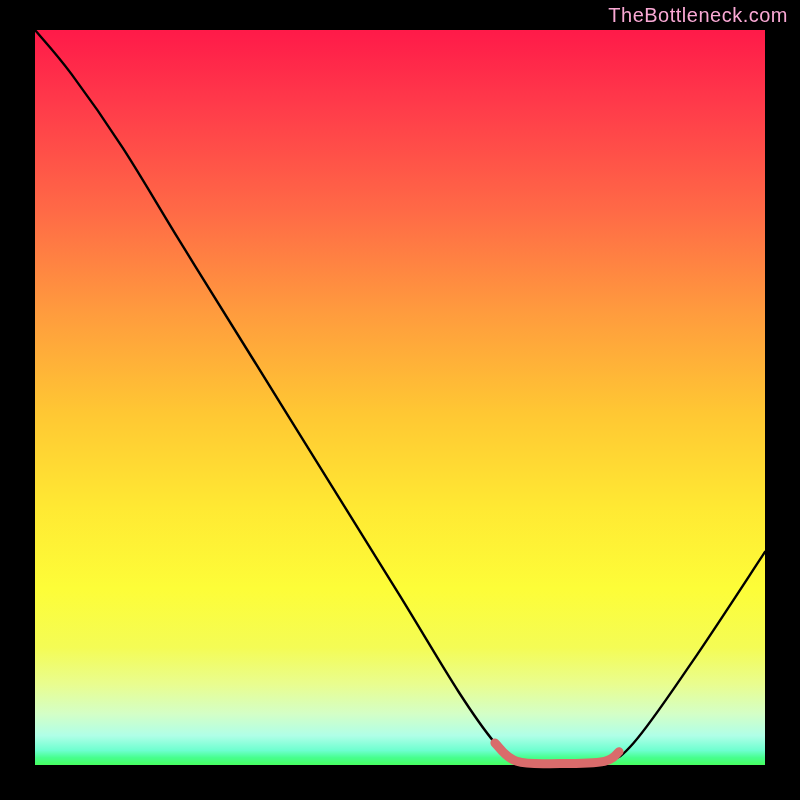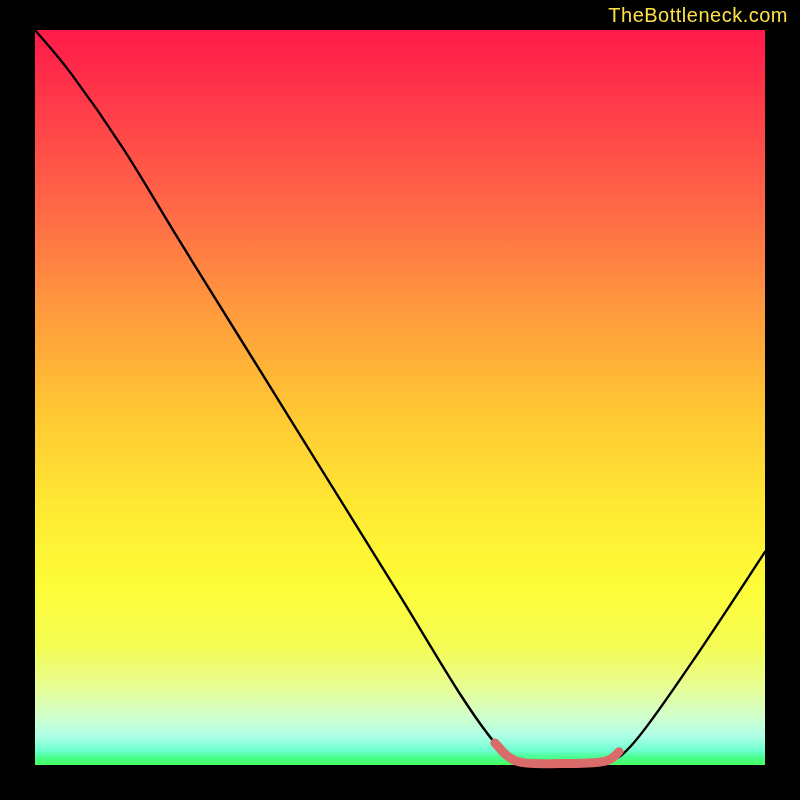--- a/index.html
+++ b/index.html
@@ -9,21 +9,21 @@
     width: 800px;
     height: 800px;
     background: #000;
   }
   .watermark {
     position: absolute;
     top: 4px;
     right: 12px;
     font-family: Arial, Helvetica, sans-serif;
     font-size: 20px;
-    color: #fde047;
+    color: #f9a8d4;
     letter-spacing: 0.5px;
     z-index: 5;
     pointer-events: none;
   }
   .plot-area {
     position: absolute;
     left: 35px;
     top: 30px;
     width: 730px;
     height: 735px;

